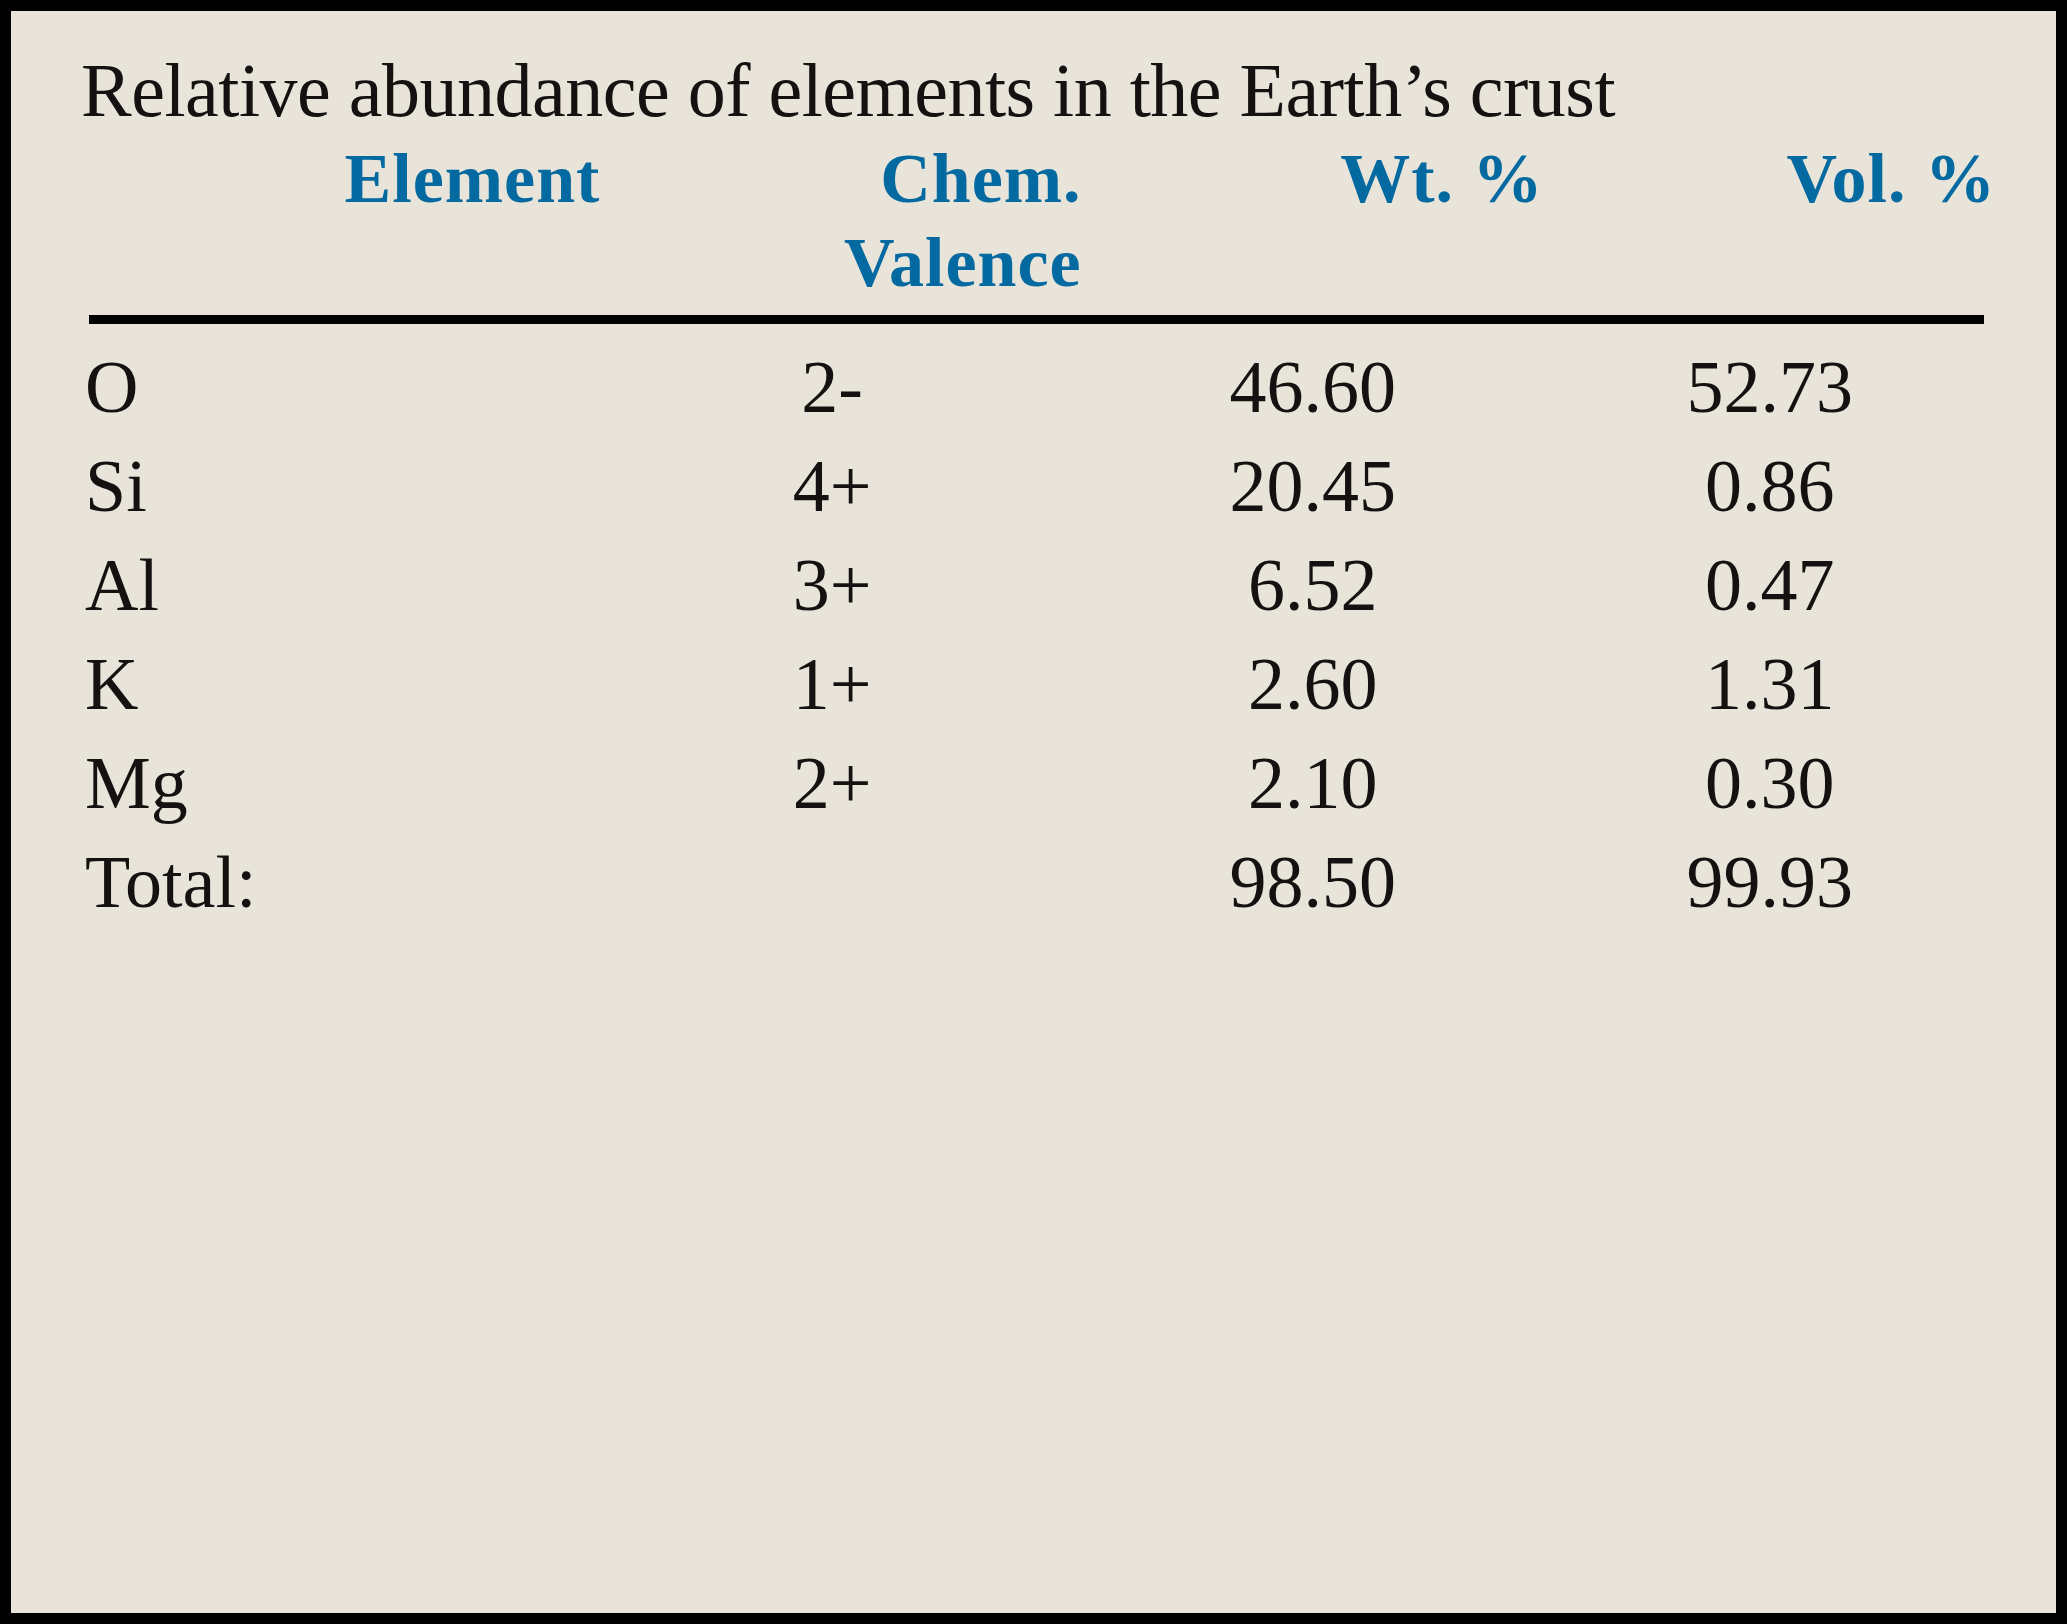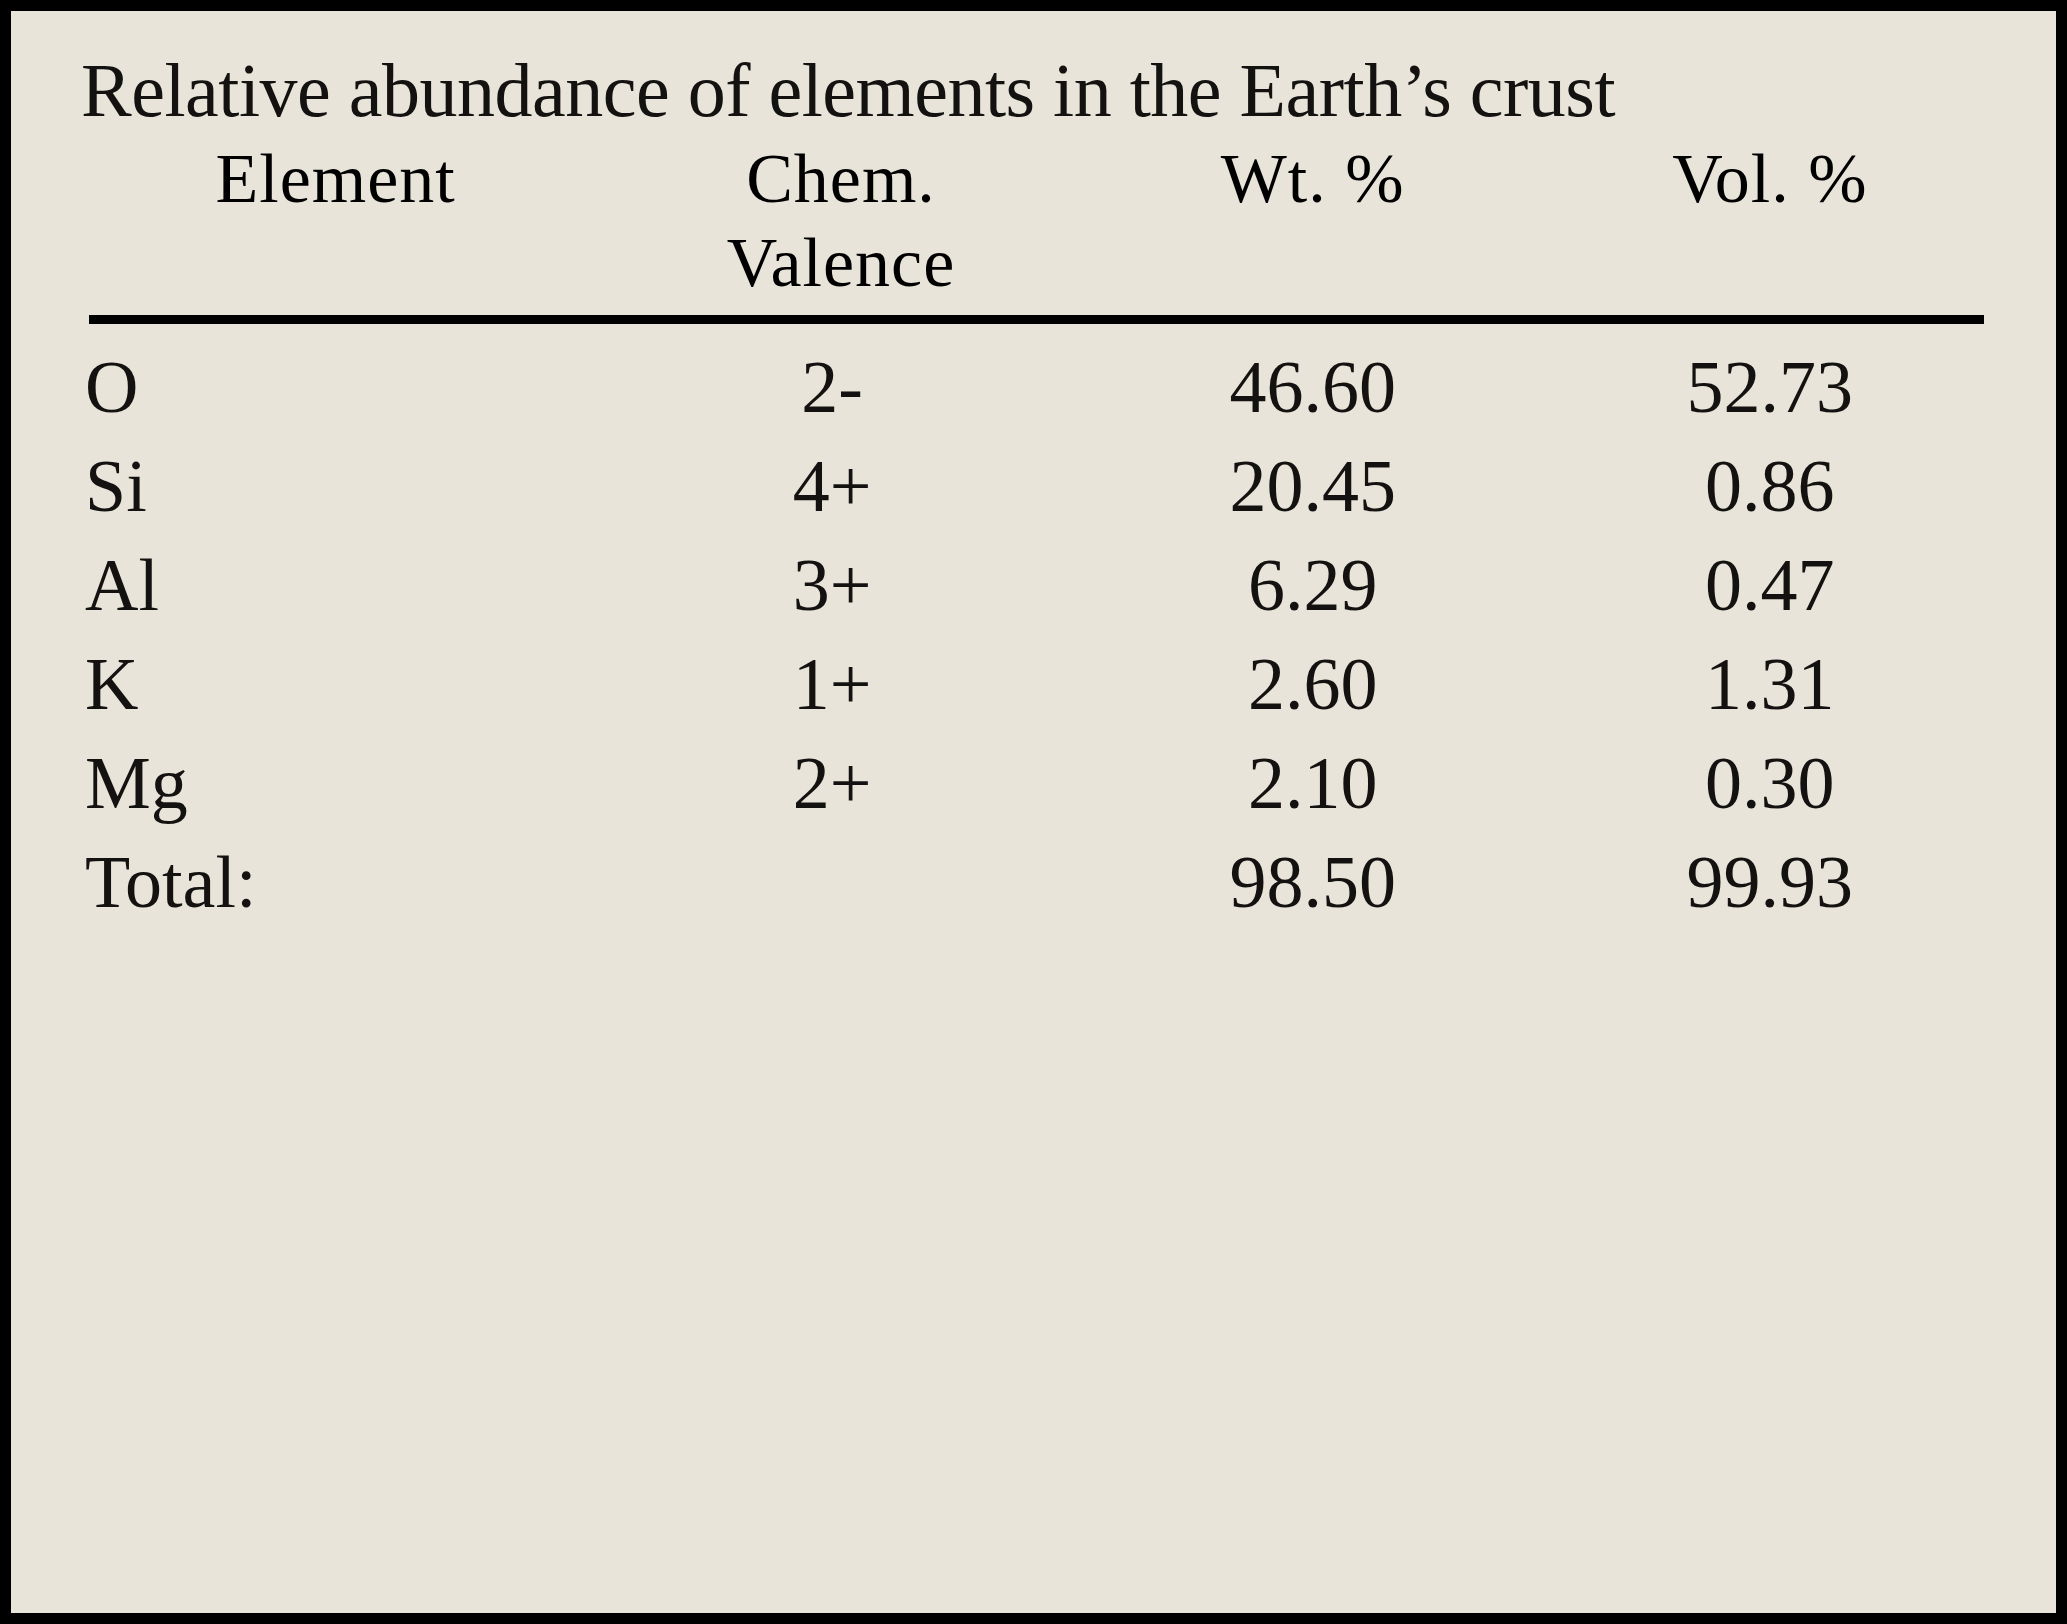--- a/index.html
+++ b/index.html
@@ -42,24 +42,24 @@
     table-layout: fixed;
     margin-top: 6px;
   }
   table.abundance col.c-element { width: 27.5%; }
   table.abundance col.c-valence { width: 25%; }
   table.abundance col.c-wt      { width: 24%; }
   table.abundance col.c-vol     { width: 23.5%; }
 
   th {
     font-size: 70px;
-    font-weight: normal;
-    color: #000000;
+    font-weight: bold;
+    color: #0369a1;
     padding: 0;
-    text-align: center;
+    text-align: right;
     vertical-align: top;
     letter-spacing: 1px;
   }
   th .line2 {
     display: block;
     margin-top: 4px;
   }
   .hdr-row th {
     padding-bottom: 6px;
   }
@@ -138,21 +138,21 @@
         </tr>
         <tr>
           <td class="element">Si</td>
           <td class="valence">4+</td>
           <td class="num">20.45</td>
           <td class="num">0.86</td>
         </tr>
         <tr>
           <td class="element">Al</td>
           <td class="valence">3+</td>
-          <td class="num">6.29</td>
+          <td class="num">6.52</td>
           <td class="num">0.47</td>
         </tr>
         <tr>
           <td class="element">K</td>
           <td class="valence">1+</td>
           <td class="num">2.60</td>
           <td class="num">1.31</td>
         </tr>
         <tr>
           <td class="element">Mg</td>

